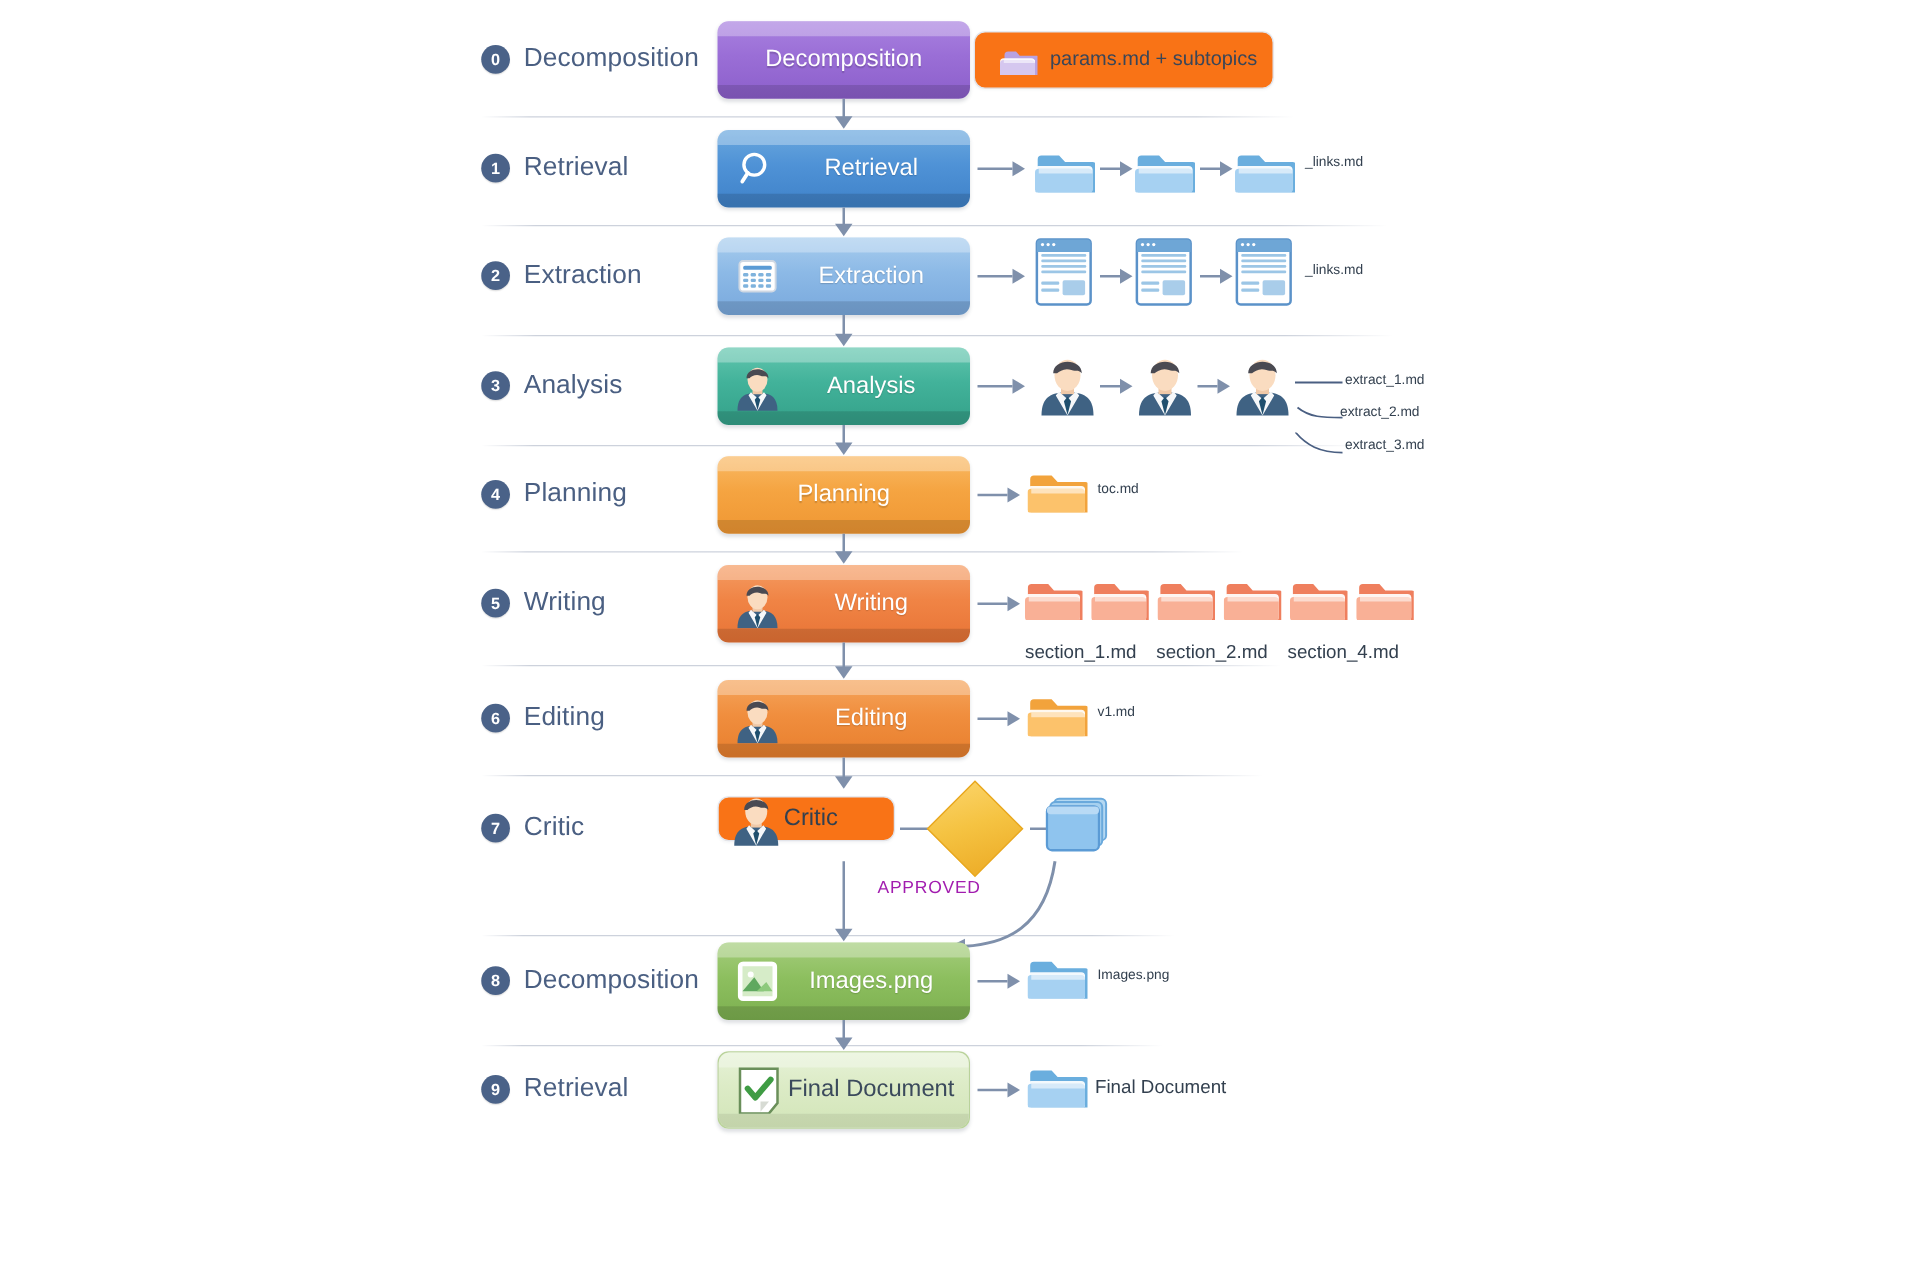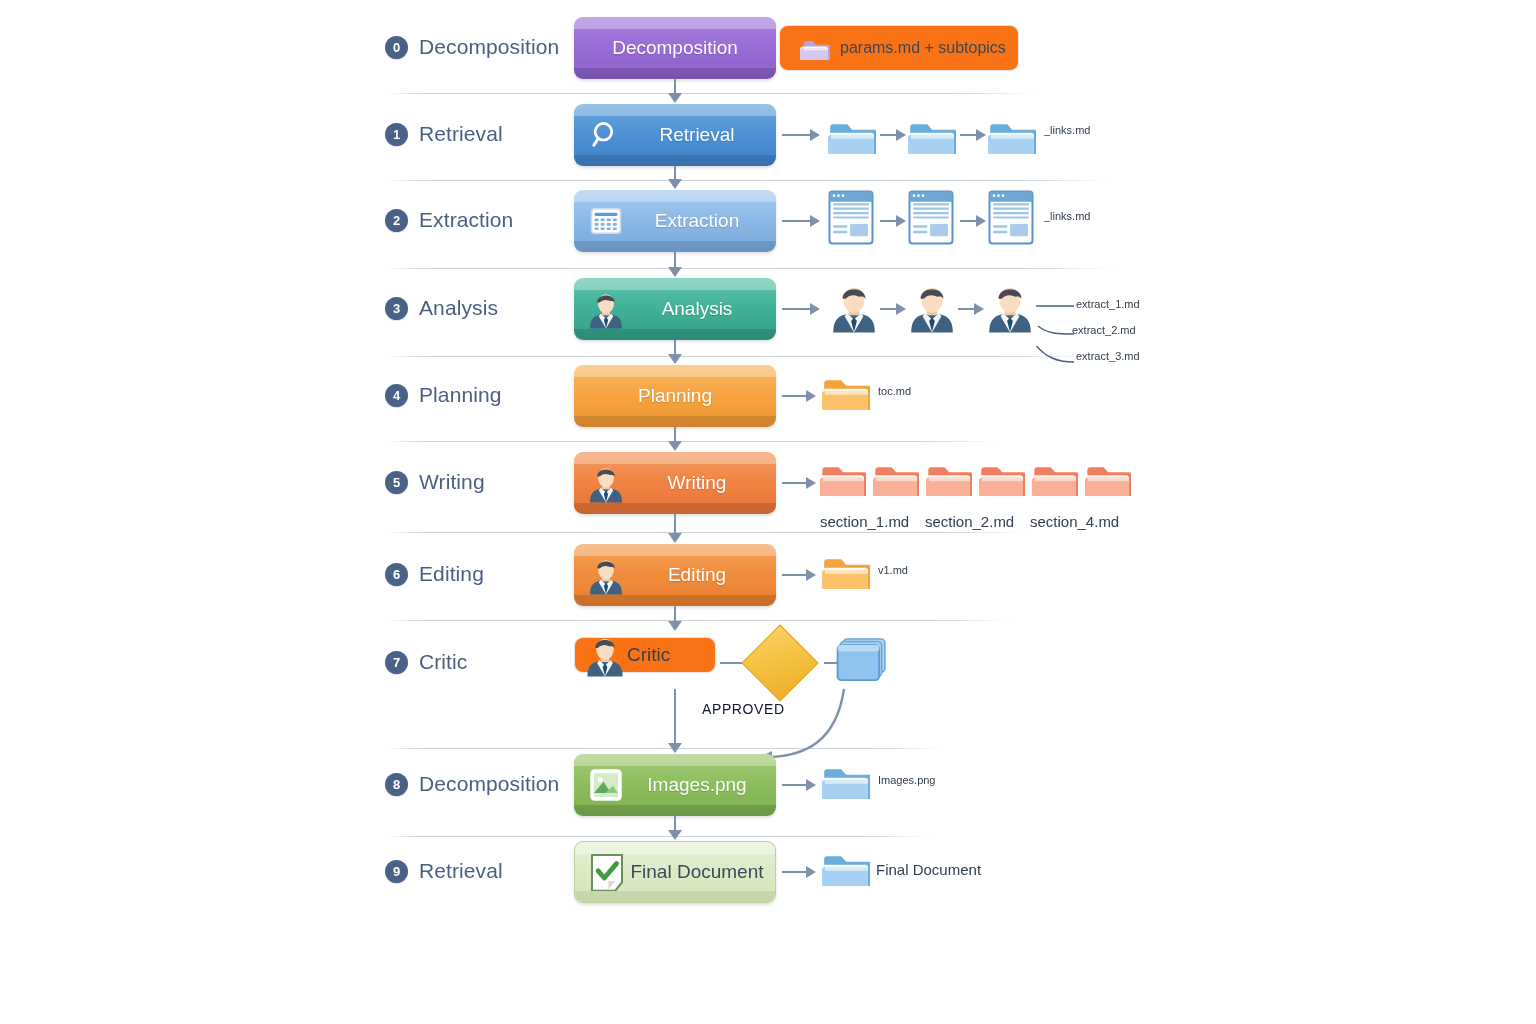--- a/index.html
+++ b/index.html
@@ -153,21 +153,21 @@
     height: 46px;
     box-sizing: border-box;
     box-shadow: 0 1px 2px rgba(60,70,90,0.05);
   }
   .chip .ctext { font-size: 16px; color: #3a4658; white-space: nowrap; }
   .icon { display: block; flex: none; }
   .approved {
     position: absolute;
     font-size: 14px;
     letter-spacing: 0.6px;
-    color: #0f172a;
+    color: #a21caf;
     white-space: nowrap;
   }
 </style>
 </head>
 <body>
 
 <div id="canvas">
     <div class="sep" style="left:385px;top:93px;width:650px;"></div>
     <div class="sep" style="left:385px;top:180px;width:725px;"></div>
     <div class="sep" style="left:385px;top:268px;width:730px;"></div>

